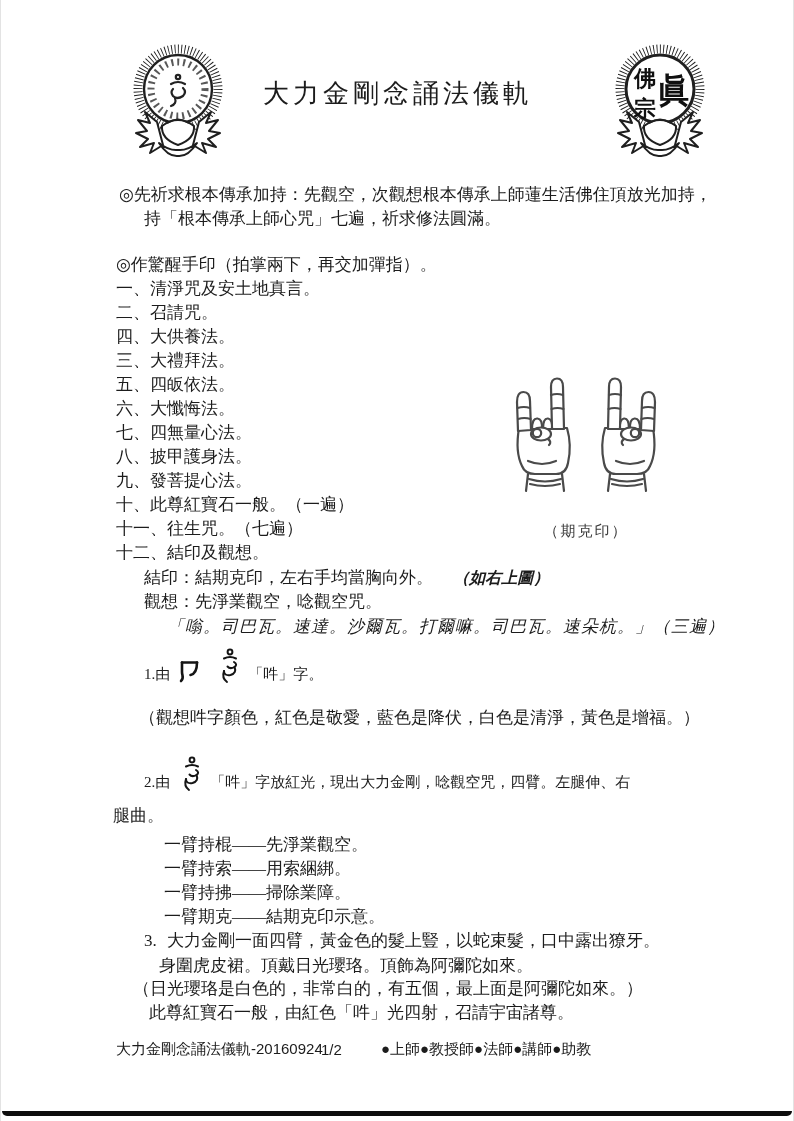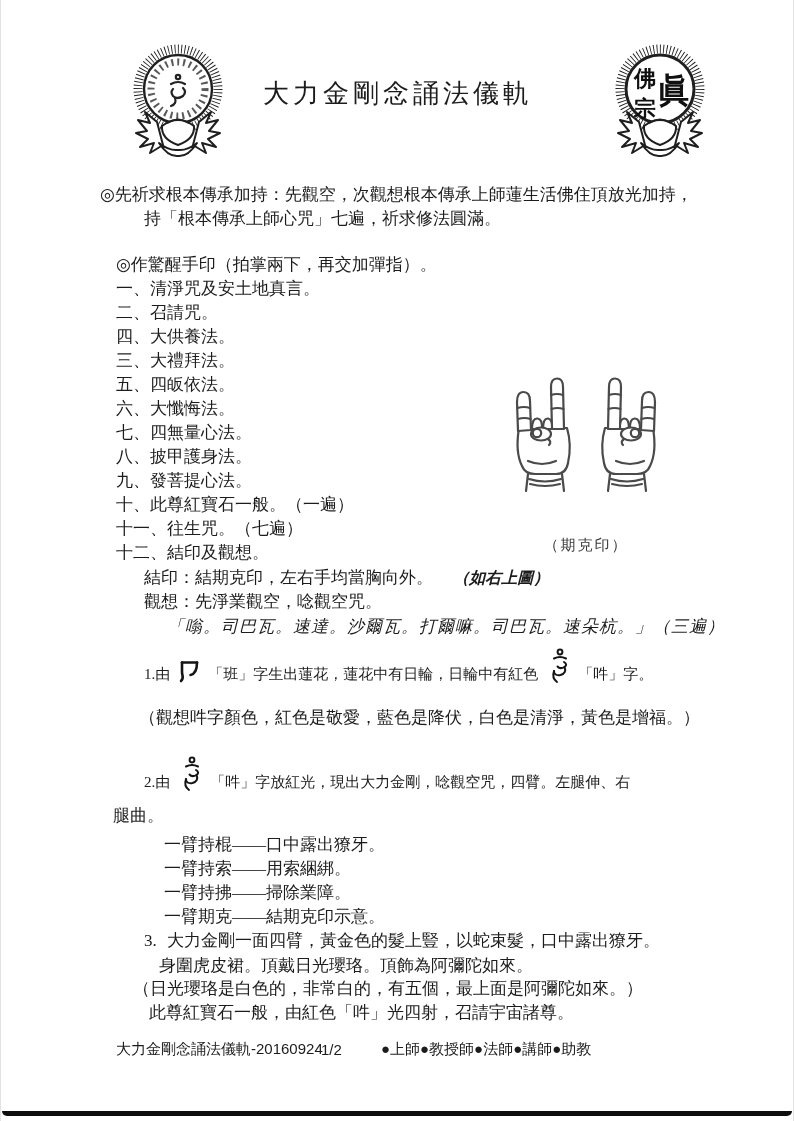--- a/index.html
+++ b/index.html
@@ -81,21 +81,21 @@
     <g stroke="#1f1f1f" stroke-width="2" fill="#ffffff" stroke-linejoin="round">
       <path d="M40 78 L28 68 L33 79 L21 76 L30 87 L19 89 L31 95 L23 103 L37 99 L33 109 L46 101 Z"></path>
       <path d="M82 78 L94 68 L89 79 L101 76 L92 87 L103 89 L91 95 L99 103 L85 99 L89 109 L76 101 Z"></path>
       <path d="M45 82 Q61 70 77 82 Q78 95 61 101 Q44 95 45 82 Z"></path>
       <path d="M50 79 Q61 72 72 79" fill="none"></path>
       <path d="M42 99 Q52 107 61 106 Q70 107 80 99 Q71 113 61 112 Q51 113 42 99 Z"></path>
     </g>
   </svg>
 </div>
 
-<div class="abs t" style="left:99px; top:183px;text-align:right;">◎先祈求根本傳承加持：先觀空，次觀想根本傳承上師蓮生活佛住頂放光加持，</div>
+<div class="abs t" style="left:118px; top:183px;text-align:right;">◎先祈求根本傳承加持：先觀空，次觀想根本傳承上師蓮生活佛住頂放光加持，</div>
 <div class="abs t" style="left:115px; top:207px;margin-left:28px;">持「根本傳承上師心咒」七遍，祈求修法圓滿。</div>
 <div class="abs t" style="left:115px; top:253px;">◎作驚醒手印（拍掌兩下，再交加彈指）。</div>
 
 <div class="abs" style="left:115px; top:277px;">
   <div class="t">一、清淨咒及安土地真言。</div>
   <div class="t">二、召請咒。</div>
   <div class="t">四、大供養法。</div>
   <div class="t">三、大禮拜法。</div>
   <div class="t">五、四皈依法。</div>
   <div class="t">六、大懺悔法。</div>
@@ -134,39 +134,38 @@
         <circle cx="33" cy="59" r="4.2"></circle>
         <path d="M44 65 Q48 68 45 71" fill="none"></path>
 
         <path d="M24 87 Q38 93 52 87" fill="none"></path>
       </g>
     </defs>
     <use href="#hand"></use>
     <use href="#hand" transform="translate(164,0) scale(-1,1)"></use>
   </svg>
 </div>
-<div class="abs caption" style="left:523px; top:536px; width:124px;">（期克印）</div>
+<div class="abs caption" style="left:523px; top:522px; width:124px;">（期克印）</div>
 
 <div class="abs t" style="left:143px; top:566px;">
   <span>結印：結期克印，左右手均當胸向外。</span>
   <span class="kai-note" style="margin-left:16px;">（如右上圖）</span>
 </div>
 <div class="abs t" style="left:143px; top:590px;">觀想：先淨業觀空，唸觀空咒。</div>
 <div class="abs mantra" style="left:166px; top:615px;">「嗡。司巴瓦。速達。沙爾瓦。打爾嘛。司巴瓦。速朵杭。」（三遍）</div>
 
 <div class="abs glyph-row" style="left:143px; top:646px; height:40px;">
   <span class="txt">1.由</span>
   <svg class="gap-s" width="22" height="26" viewBox="0 0 22 26" style="margin-bottom:2px;">
     <g stroke="#151515" stroke-width="2.6" fill="none" stroke-linecap="round">
       <path d="M4 4.5 H19"></path>
       <path d="M19 4.5 C19 12 17 16 12.5 17"></path>
       <path d="M4 4.5 L4 14 C4 18 6.5 20 3 23"></path>
     </g>
   </svg>
-  <span class="txt">「班」字生出蓮花，蓮花中有日輪，日輪中有紅色</span>
   <svg class="gap-s" width="24" height="38" viewBox="0 0 24 38" style="margin-bottom:0px;">
     <g stroke="#151515" stroke-width="2" fill="none" stroke-linecap="round">
       <circle cx="14" cy="4" r="2.4"></circle>
       <path d="M8 10.5 Q14 7.5 20 10.5"></path>
       <path d="M18 14 Q22 16.5 18.5 19 Q14 21.5 11.5 18.5"></path>
       <path d="M18.5 19 Q21 25 14.5 27 Q8 28 8 23"></path>
       <path d="M8 23 Q5.5 30 11 34"></path>
     </g>
   </svg>
   <span class="txt">「吽」字。</span>
@@ -181,21 +180,21 @@
       <path d="M8 10.5 Q14 7.5 20 10.5"></path>
       <path d="M18 14 Q22 16.5 18.5 19 Q14 21.5 11.5 18.5"></path>
       <path d="M18.5 19 Q21 25 14.5 27 Q8 28 8 23"></path>
       <path d="M8 23 Q5.5 30 11 34"></path>
     </g>
   </svg>
   <span class="txt">「吽」字放紅光，現出大力金剛，唸觀空咒，四臂。左腿伸、右</span>
 </div>
 <div class="abs t" style="left:112px; top:804px;">腿曲。</div>
 
-<div class="abs t" style="left:163px; top:833px;">一臂持棍——口中露出獠牙。</div>
+<div class="abs t" style="left:163px; top:833px;">一臂持棍——先淨業觀空。</div>
 <div class="abs t" style="left:163px; top:857px;">一臂持索——用索綑綁。</div>
 <div class="abs t" style="left:163px; top:881px;">一臂持拂——掃除業障。</div>
 <div class="abs t" style="left:163px; top:905px;">一臂期克——結期克印示意。</div>
 
 <div class="abs t" style="left:143px; top:929px;">
   <span>3.</span>
   <span style="margin-left:6px;">大力金剛一面四臂，黃金色的髮上豎，以蛇束髮，口中露出獠牙。</span>
 </div>
 <div class="abs t" style="left:158px; top:954px;">身圍虎皮裙。頂戴日光瓔珞。頂飾為阿彌陀如來。</div>
 <div class="abs t" style="left:132px; top:977px;">（日光瓔珞是白色的，非常白的，有五個，最上面是阿彌陀如來。）</div>

